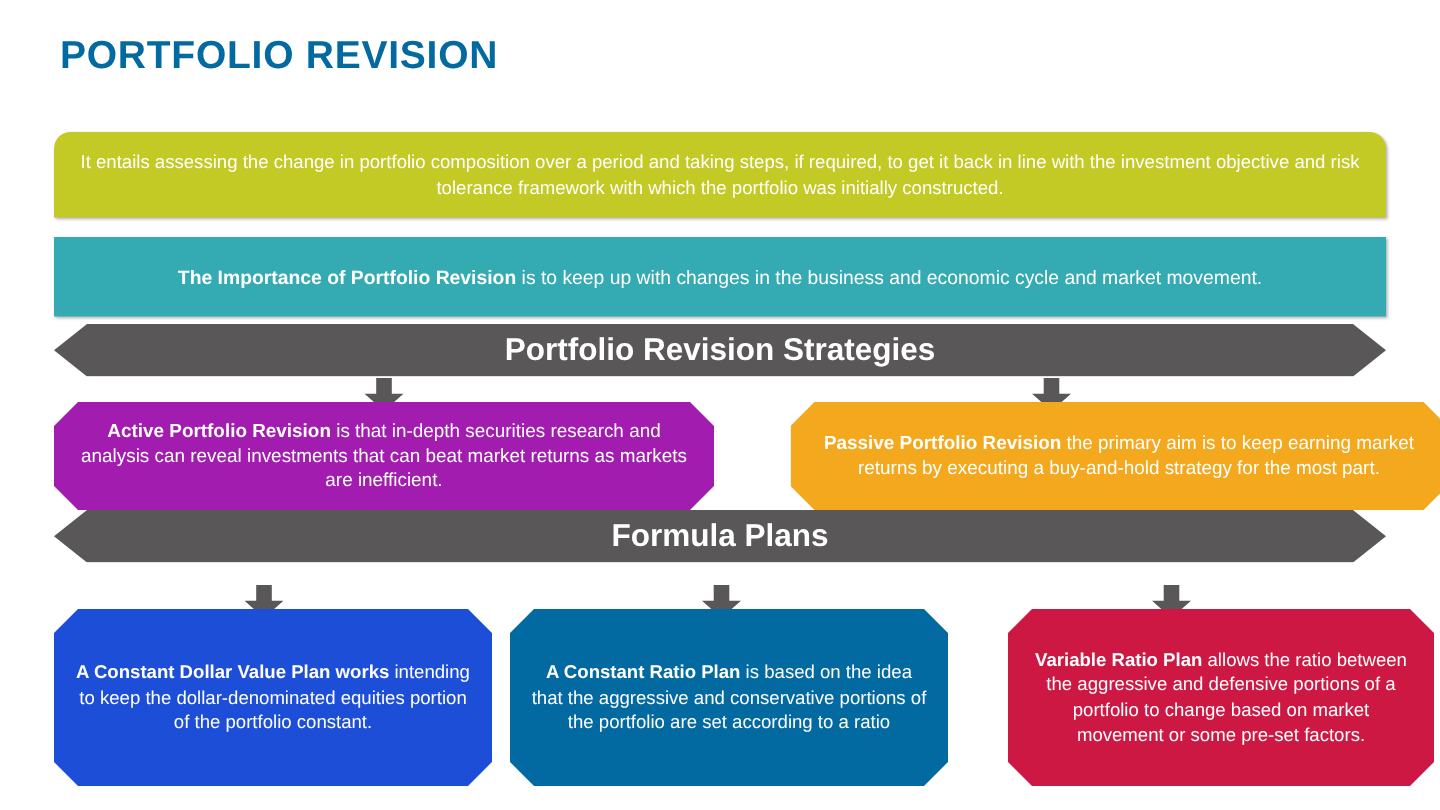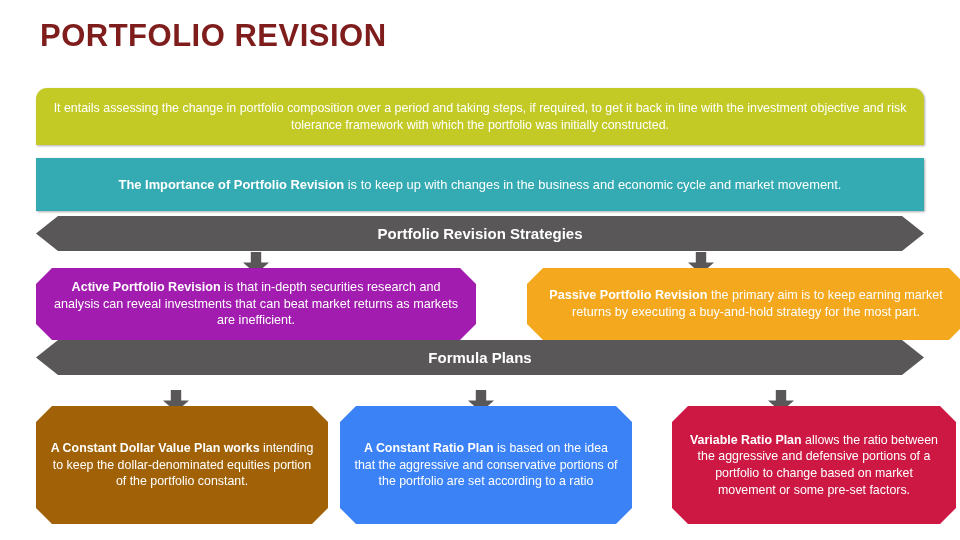--- a/index.html
+++ b/index.html
@@ -13,23 +13,23 @@
     font-family: "Liberation Sans", sans-serif;
     overflow: hidden;
     position: relative;
   }
 
   
   #page-title {
     position: absolute;
     left: 40px;
     top: 16px;
-    font-size: 31px;
+    font-size: 26px;
     font-weight: bold;
-    color: #7f1d1d;
+    color: #0369a1;
     letter-spacing: 0.5px;
     line-height: 40px;
     white-space: nowrap;
   }
 
   
   .tbox {
     position: absolute;
     box-sizing: border-box;
     display: flex;
@@ -68,21 +68,21 @@
   
   .hex-banner {
     position: absolute;
     box-sizing: border-box;
     display: flex;
     align-items: center;
     justify-content: center;
     background: #595757;
     color: #ffffff;
     font-weight: bold;
-    font-size: 15px;
+    font-size: 21px;
     clip-path: polygon(0% 50%, 22px 0%, calc(100% - 22px) 0%, 100% 50%,
                        calc(100% - 22px) 100%, 22px 100%);
     filter: drop-shadow(1.5px 1.5px 1.2px rgba(0,0,0,0.30));
   }
   .hex-strategies { left: 36px; top: 216px; width: 888px; height: 35px; }
   .hex-formula    { left: 36px; top: 340px; width: 888px; height: 35px; }
 
   
   .down-arrow {
     position: absolute;
@@ -101,23 +101,23 @@
   }
 
   
   .card-active  { left: 36px;  top: 268px; width: 440px; height: 72px;
                   background: #a21caf; font-size: 12.6px; }
   .card-passive { left: 486px; top: 268px; width: 438px; height: 72px;
                   background: #f4a81d; font-size: 12.6px; margin-left: 41px; }
 
   
   .card-dollar { left: 36px;  top: 406px; width: 292px; height: 118px;
-                 background: #a16207; font-size: 12.4px; }
+                 background: #1d4ed8; font-size: 12.4px; }
   .card-ratio  { left: 340px; top: 406px; width: 292px; height: 118px;
-                 background: #3b82f6; font-size: 12.4px; }
+                 background: #0369a1; font-size: 12.4px; }
   .card-varia  { left: 640px; top: 406px; width: 284px; height: 118px;
                  background: #cc1843; font-size: 12.4px; margin-left: 32px; }
 </style>
 </head>
 <body>
 
 <div id="page-title">PORTFOLIO REVISION</div>
 
 <div class="tbox band-green">
   <span class="txt">It entails assessing the change in portfolio composition over a period and taking steps, if required, to get it back in line with the investment objective and risk tolerance framework with which the portfolio was initially constructed.</span>

